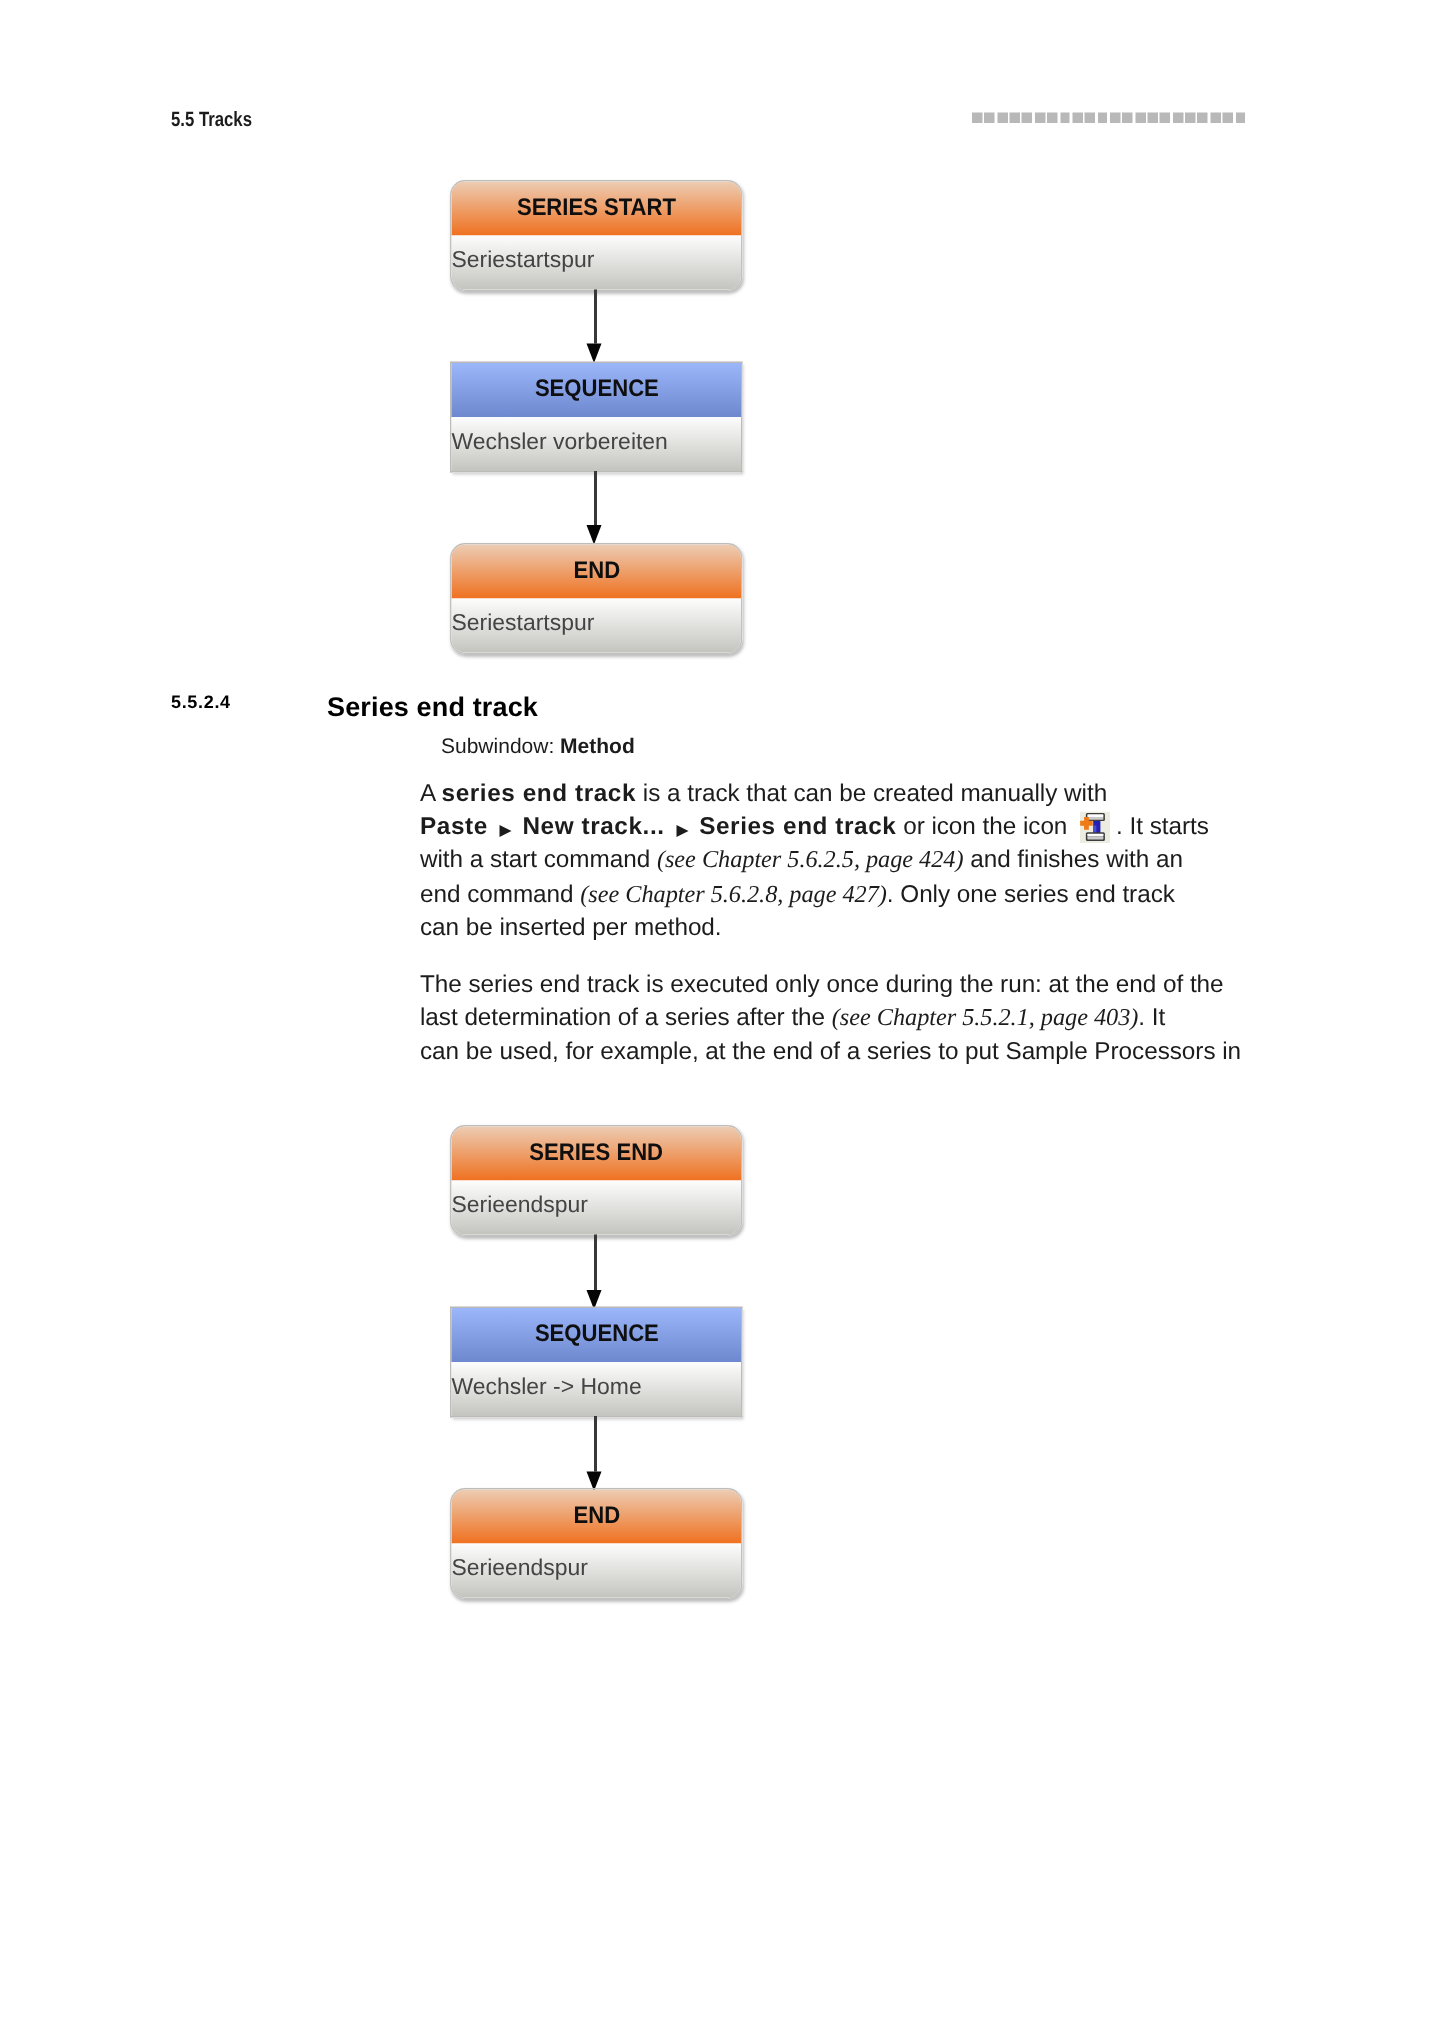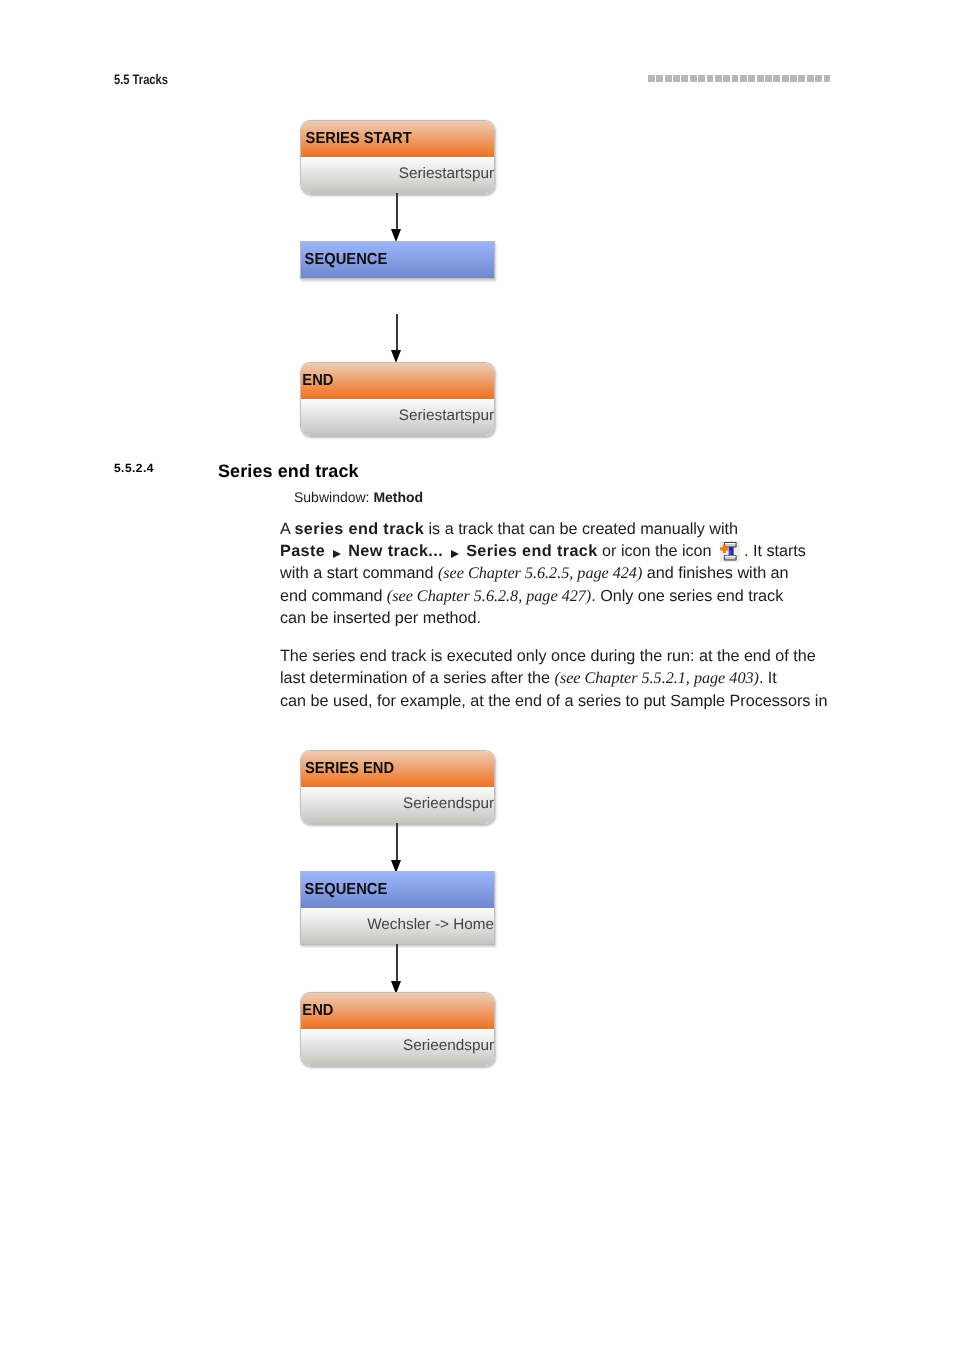--- a/index.html
+++ b/index.html
@@ -33,24 +33,24 @@
   .para i{font-style:italic;font-family:Liberation Serif, serif;}
   .p1{top:517.5px;}
   .p2{top:645px;}
   .tri{display:inline-block;width:0;height:0;border-top:4.1px solid transparent;
        border-bottom:4.4px solid transparent;border-left:8.4px solid #1c1c1c;
        vertical-align:baseline;position:relative;top:2.3px;margin:0 7.2px 0 7.9px;}
 
   
   .fc{position:absolute;left:0;top:0;}
   .node{position:absolute;width:195px;box-sizing:border-box;}
-  .node .cap{height:36px;font-size:16px;font-weight:700;color:#0f0f0f;
+  .node .cap{height:36px;text-align:center;font-size:16px;font-weight:700;color:#0f0f0f;
              font-family:"Liberation Sans",sans-serif;line-height:35px;}
   .node .cap>span{display:inline-block;transform:scaleX(.92);}
-  .node .bod{height:36px;text-align:right;font-size:15.3px;color:#444444;
+  .node .bod{height:36px;text-align:left;font-size:15.3px;color:#444444;
              font-family:"Liberation Sans",sans-serif;line-height:33px;
              background:linear-gradient(to bottom,#fdfdfd 0%,#c4c4bf 100%);}
   .round{border-radius:10px;overflow:hidden;border:1px solid #c3c1bf;border-top-color:#bfbdba;
          box-shadow:1px 1.5px 2.2px rgba(0,0,0,.26);}
   .square{border:1px solid #bdbbb9;border-top-color:#bab8b6;box-shadow:1px 1.5px 2.0px rgba(0,0,0,.20);}
   .cap-orange{background:linear-gradient(to bottom,#edccb3 0%,#ef7120 100%);}
   .cap-blue{background:linear-gradient(to bottom,#9cb6fa 0%,#6e88cf 100%);}
 
   .arrow{position:absolute;}
   .arrow .stem{position:absolute;left:5.7px;top:0;width:1.3px;background:#383838;}
@@ -78,20 +78,21 @@
       <div class="node round" style="left:300px;top:119.5px">
         <div class="cap cap-orange"><span>SERIES START</span></div>
         <div class="bod">Seriestartspur</div>
       </div>
       <div class="arrow" style="left:390.8px;top:192.5px;width:11px;height:50.4px">
         <div class="stem" style="height:36.8px"></div>
         <div class="head" style="top:36.8px"></div>
       </div>
       <div class="node square" style="left:300px;top:240.5px">
         <div class="cap cap-blue"><span>SEQUENCE</span></div>
+        <div class="bod">Wechsler vorbereiten</div>
       </div>
       <div class="arrow" style="left:390.8px;top:313.5px;width:11px;height:50.4px">
         <div class="stem" style="height:36.8px"></div>
         <div class="head" style="top:36.8px"></div>
       </div>
       <div class="node round" style="left:300px;top:361.5px">
         <div class="cap cap-orange"><span>END</span></div>
         <div class="bod">Seriestartspur</div>
       </div>
     </div>

